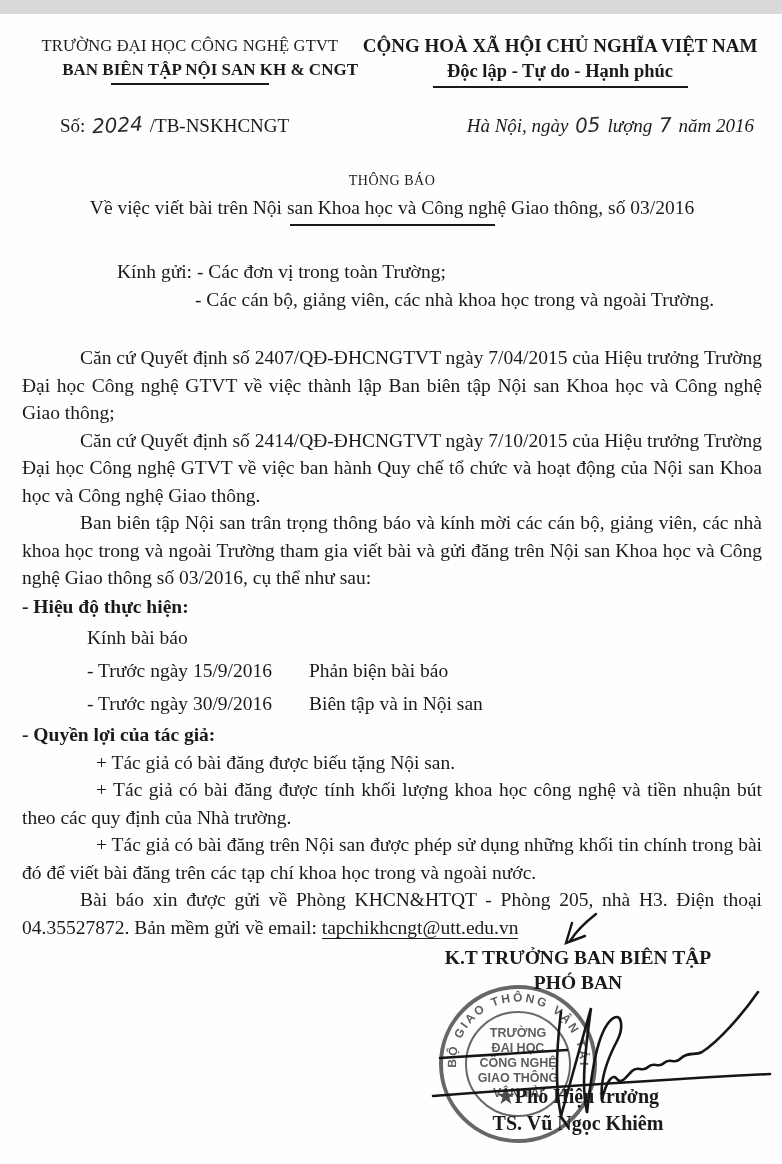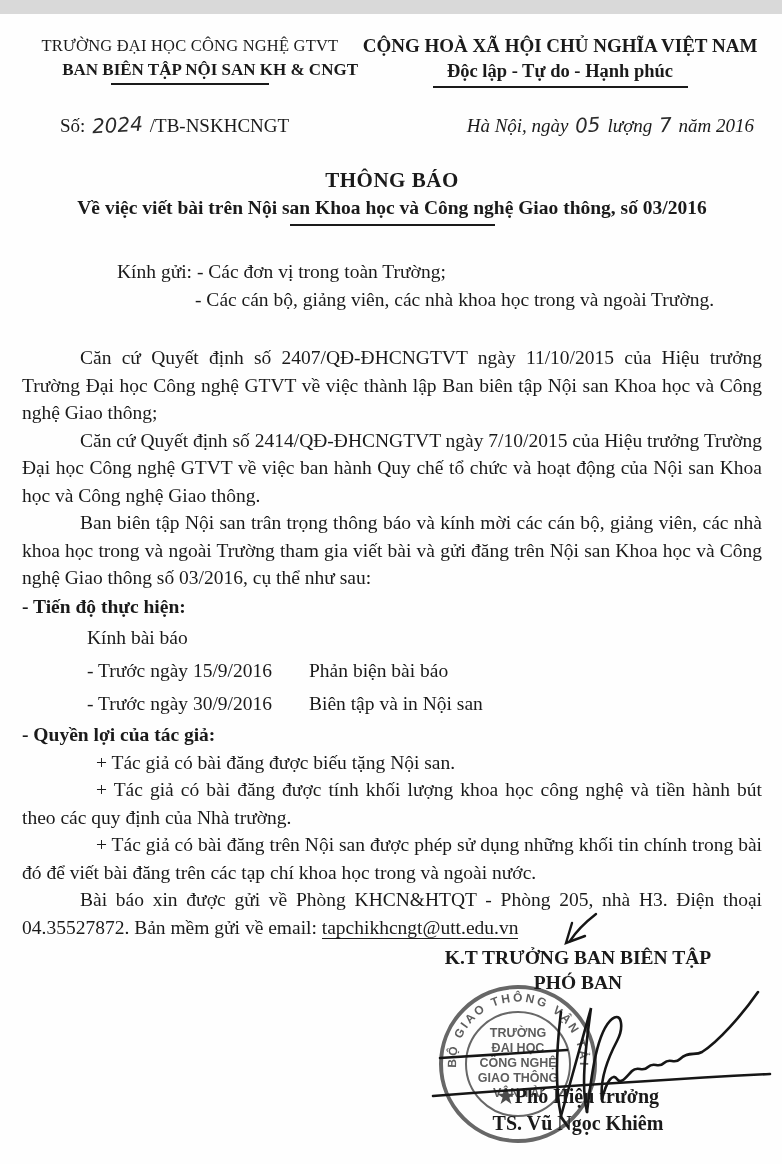--- a/index.html
+++ b/index.html
@@ -20,22 +20,22 @@
   .u-left  { width:158px; border-bottom:2px solid #1a1a1a; margin:1px auto 0; }
   .u-right { width:255px; border-bottom:2px solid #1a1a1a; margin:1px auto 0; }
   
   .numrow { display:flex; justify-content:space-between; margin-top:22px; font-size:19px; line-height:30px; }
   .numrow .num { margin-left:38px; }
   .numrow .date { font-style:italic; margin-right:8px; }
   .hw { font-family:"DejaVu Sans", sans-serif; font-style:italic; font-size:20px;
         display:inline-block; transform:rotate(-3deg); color:#2b2b2b; padding:0 2px; }
   
   .titleblock { text-align:center; margin-top:26px; }
-  .title { font-size:21px; font-weight:bold; line-height:27px; letter-spacing:0.5px; }
-  .subtitle { font-size:19.5px; font-weight:bold; line-height:28px; }
+  .title { font-size:14px; font-weight:normal; line-height:27px; letter-spacing:0.5px; }
+  .subtitle { font-size:19.5px; font-weight:normal; line-height:28px; }
   .u-title { width:205px; border-bottom:2px solid #1a1a1a; margin:2px auto 0; }
   
   .kinh { margin-top:32px; margin-left:95px; font-size:19.5px; line-height:28px; }
   .kinh .l2 { margin-left:78px; }
   
   .body { margin-top:30px; font-size:19.5px; line-height:27.5px; }
   .para { margin:0; text-align:justify; text-indent:58px; }
   .head-bold { font-weight:bold; line-height:29px; }
   .srow { display:flex; margin-left:65px; line-height:33px; }
   .sdate { width:222px; }
@@ -93,40 +93,40 @@
     <div class="subtitle">Về việc viết bài trên Nội san Khoa học và Công nghệ Giao thông, số 03/2016</div>
     <div class="u-title"></div>
   </div>
 
   <div class="kinh">
     <div><span>Kính gửi:</span> <span>- Các đơn vị trong toàn Trường;</span></div>
     <div class="l2">- Các cán bộ, giảng viên, các nhà khoa học trong và ngoài Trường.</div>
   </div>
 
   <div class="body">
-    <p class="para">Căn cứ Quyết định số 2407/QĐ-ĐHCNGTVT ngày 11/10/2015 của Hiệu trưởng Trường Đại học Công nghệ GTVT về việc thành lập Ban biên tập Nội san Khoa học và Công nghệ Giao thông;</p>
+    <p class="para">Căn cứ Quyết định số 2407/QĐ-ĐHCNGTVT ngày 7/04/2015 của Hiệu trưởng Trường Đại học Công nghệ GTVT về việc thành lập Ban biên tập Nội san Khoa học và Công nghệ Giao thông;</p>
     <p class="para">Căn cứ Quyết định số 2414/QĐ-ĐHCNGTVT ngày 7/10/2015 của Hiệu trưởng Trường Đại học Công nghệ GTVT về việc ban hành Quy chế tổ chức và hoạt động của Nội san Khoa học và Công nghệ Giao thông.</p>
     <p class="para">Ban biên tập Nội san trân trọng thông báo và kính mời các cán bộ, giảng viên, các nhà khoa học trong và ngoài Trường tham gia viết bài và gửi đăng trên Nội san Khoa học và Công nghệ Giao thông số 03/2016, cụ thể như sau:</p>
 
-    <div class="head-bold">- Tiến độ thực hiện:</div>
+    <div class="head-bold">- Hiệu độ thực hiện:</div>
     <div class="srow">
       <span>Kính bài báo</span>
     </div>
     <div class="srow">
       <span class="sdate">- Trước ngày 15/9/2016</span>
       <span>Phản biện bài báo</span>
     </div>
     <div class="srow">
       <span class="sdate">- Trước ngày 30/9/2016</span>
       <span>Biên tập và in Nội san</span>
     </div>
 
     <div class="head-bold">- Quyền lợi của tác giả:</div>
     <p class="bitem">+ Tác giả có bài đăng được biếu tặng Nội san.</p>
-    <p class="bitem">+ Tác giả có bài đăng được tính khối lượng khoa học công nghệ và tiền hành bút theo các quy định của Nhà trường.</p>
+    <p class="bitem">+ Tác giả có bài đăng được tính khối lượng khoa học công nghệ và tiền nhuận bút theo các quy định của Nhà trường.</p>
     <p class="bitem">+ Tác giả có bài đăng trên Nội san được phép sử dụng những khối tin chính trong bài đó để viết bài đăng trên các tạp chí khoa học trong và ngoài nước.</p>
 
     <p class="para"><span>Bài báo xin được gửi về Phòng KHCN&amp;HTQT - Phòng 205, nhà H3. Điện thoại 04.35527872. Bản mềm gửi về email: </span><span class="email-u">tapchikhcngt@utt.edu.vn</span></p>
   </div>
 
   <div class="sig">
     <div>K.T TRƯỞNG BAN BIÊN TẬP</div>
     <div>PHÓ BAN</div>
     <div class="sig-spacer"></div>
     <div class="sig-title"><span class="stamp-star">★</span><span>Phó Hiệu trưởng</span></div>

